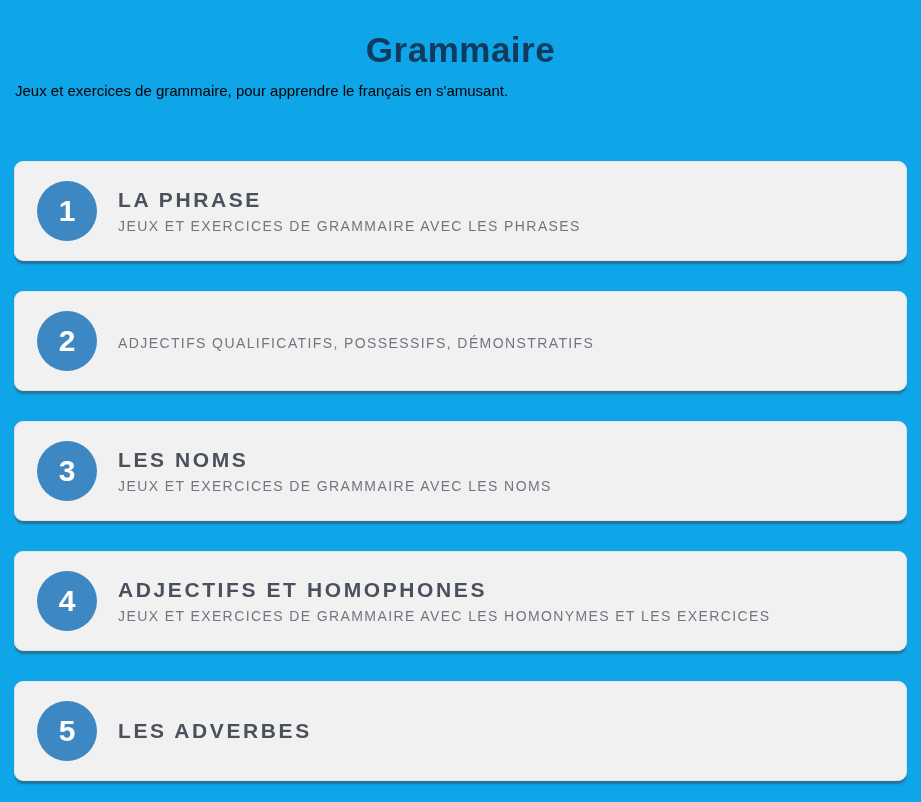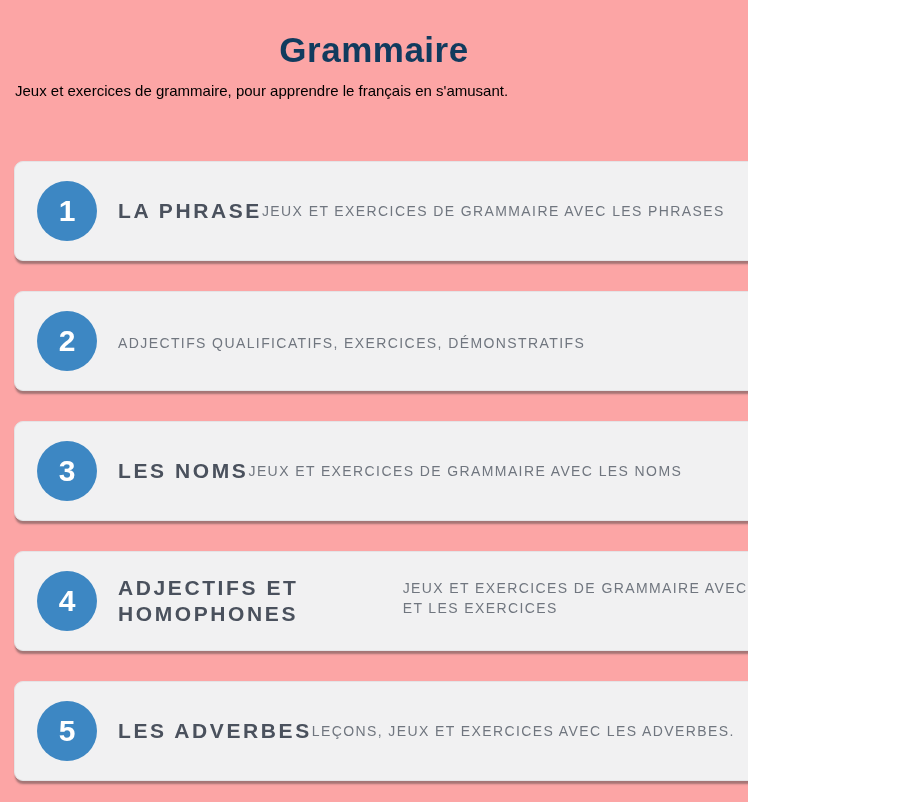--- a/index.html
+++ b/index.html
@@ -2,24 +2,24 @@
 <html><head>
 <meta charset="utf-8">
 <style>
   * { margin: 0; padding: 0; box-sizing: border-box; }
   html, body {
     width: 921px;
     background: #ffffff;
     font-family: "Liberation Sans", sans-serif;
   }
   .page {
-    width: 748px;
+    width: 921px;
     height: 802px;
     overflow: hidden;
-    background: #fca5a5;
+    background: #0ea5e9;
   }
   .page-title {
     margin-top: 30px;
     text-align: center;
     font-size: 35px;
     font-weight: bold;
     color: #113b5e;
     letter-spacing: 0.5px;
   }
   .page-subtitle {
@@ -50,21 +50,21 @@
     border-radius: 50%;
     background: #3d87c3;
     color: #ffffff;
     font-size: 30px;
     font-weight: bold;
     display: flex;
     align-items: center;
     justify-content: center;
     margin-right: 21px;
   }
-  .card-text { display: flex; flex-direction: row; }
+  .card-text { display: flex; flex-direction: column; }
   .card-title {
     font-size: 21px;
     font-weight: bold;
     color: #4a515d;
     letter-spacing: 2.6px;
     line-height: 26px;
   }
   .card-subtitle {
     font-size: 14px;
     color: #70767f;
@@ -92,21 +92,21 @@
         <span class="card-title">LA PHRASE</span>
         <span class="card-subtitle">JEUX ET EXERCICES DE GRAMMAIRE AVEC LES PHRASES</span>
       </div>
     </div>
 
     <div class="card">
       <div class="num-circle">
         <span>2</span>
       </div>
       <div class="card-text">
-        <span class="card-subtitle">ADJECTIFS QUALIFICATIFS, EXERCICES, DÉMONSTRATIFS</span>
+        <span class="card-subtitle">ADJECTIFS QUALIFICATIFS, POSSESSIFS, DÉMONSTRATIFS</span>
       </div>
     </div>
 
     <div class="card">
       <div class="num-circle">
         <span>3</span>
       </div>
       <div class="card-text">
         <span class="card-title">LES NOMS</span>
         <span class="card-subtitle">JEUX ET EXERCICES DE GRAMMAIRE AVEC LES NOMS</span>
@@ -122,18 +122,17 @@
         <span class="card-subtitle">JEUX ET EXERCICES DE GRAMMAIRE AVEC LES HOMONYMES ET LES EXERCICES</span>
       </div>
     </div>
 
     <div class="card">
       <div class="num-circle">
         <span>5</span>
       </div>
       <div class="card-text">
         <span class="card-title">LES ADVERBES</span>
-        <span class="card-subtitle">LEÇONS, JEUX ET EXERCICES AVEC LES ADVERBES.</span>
       </div>
     </div>
 
   </div>
 </div>
 
 </body></html>

